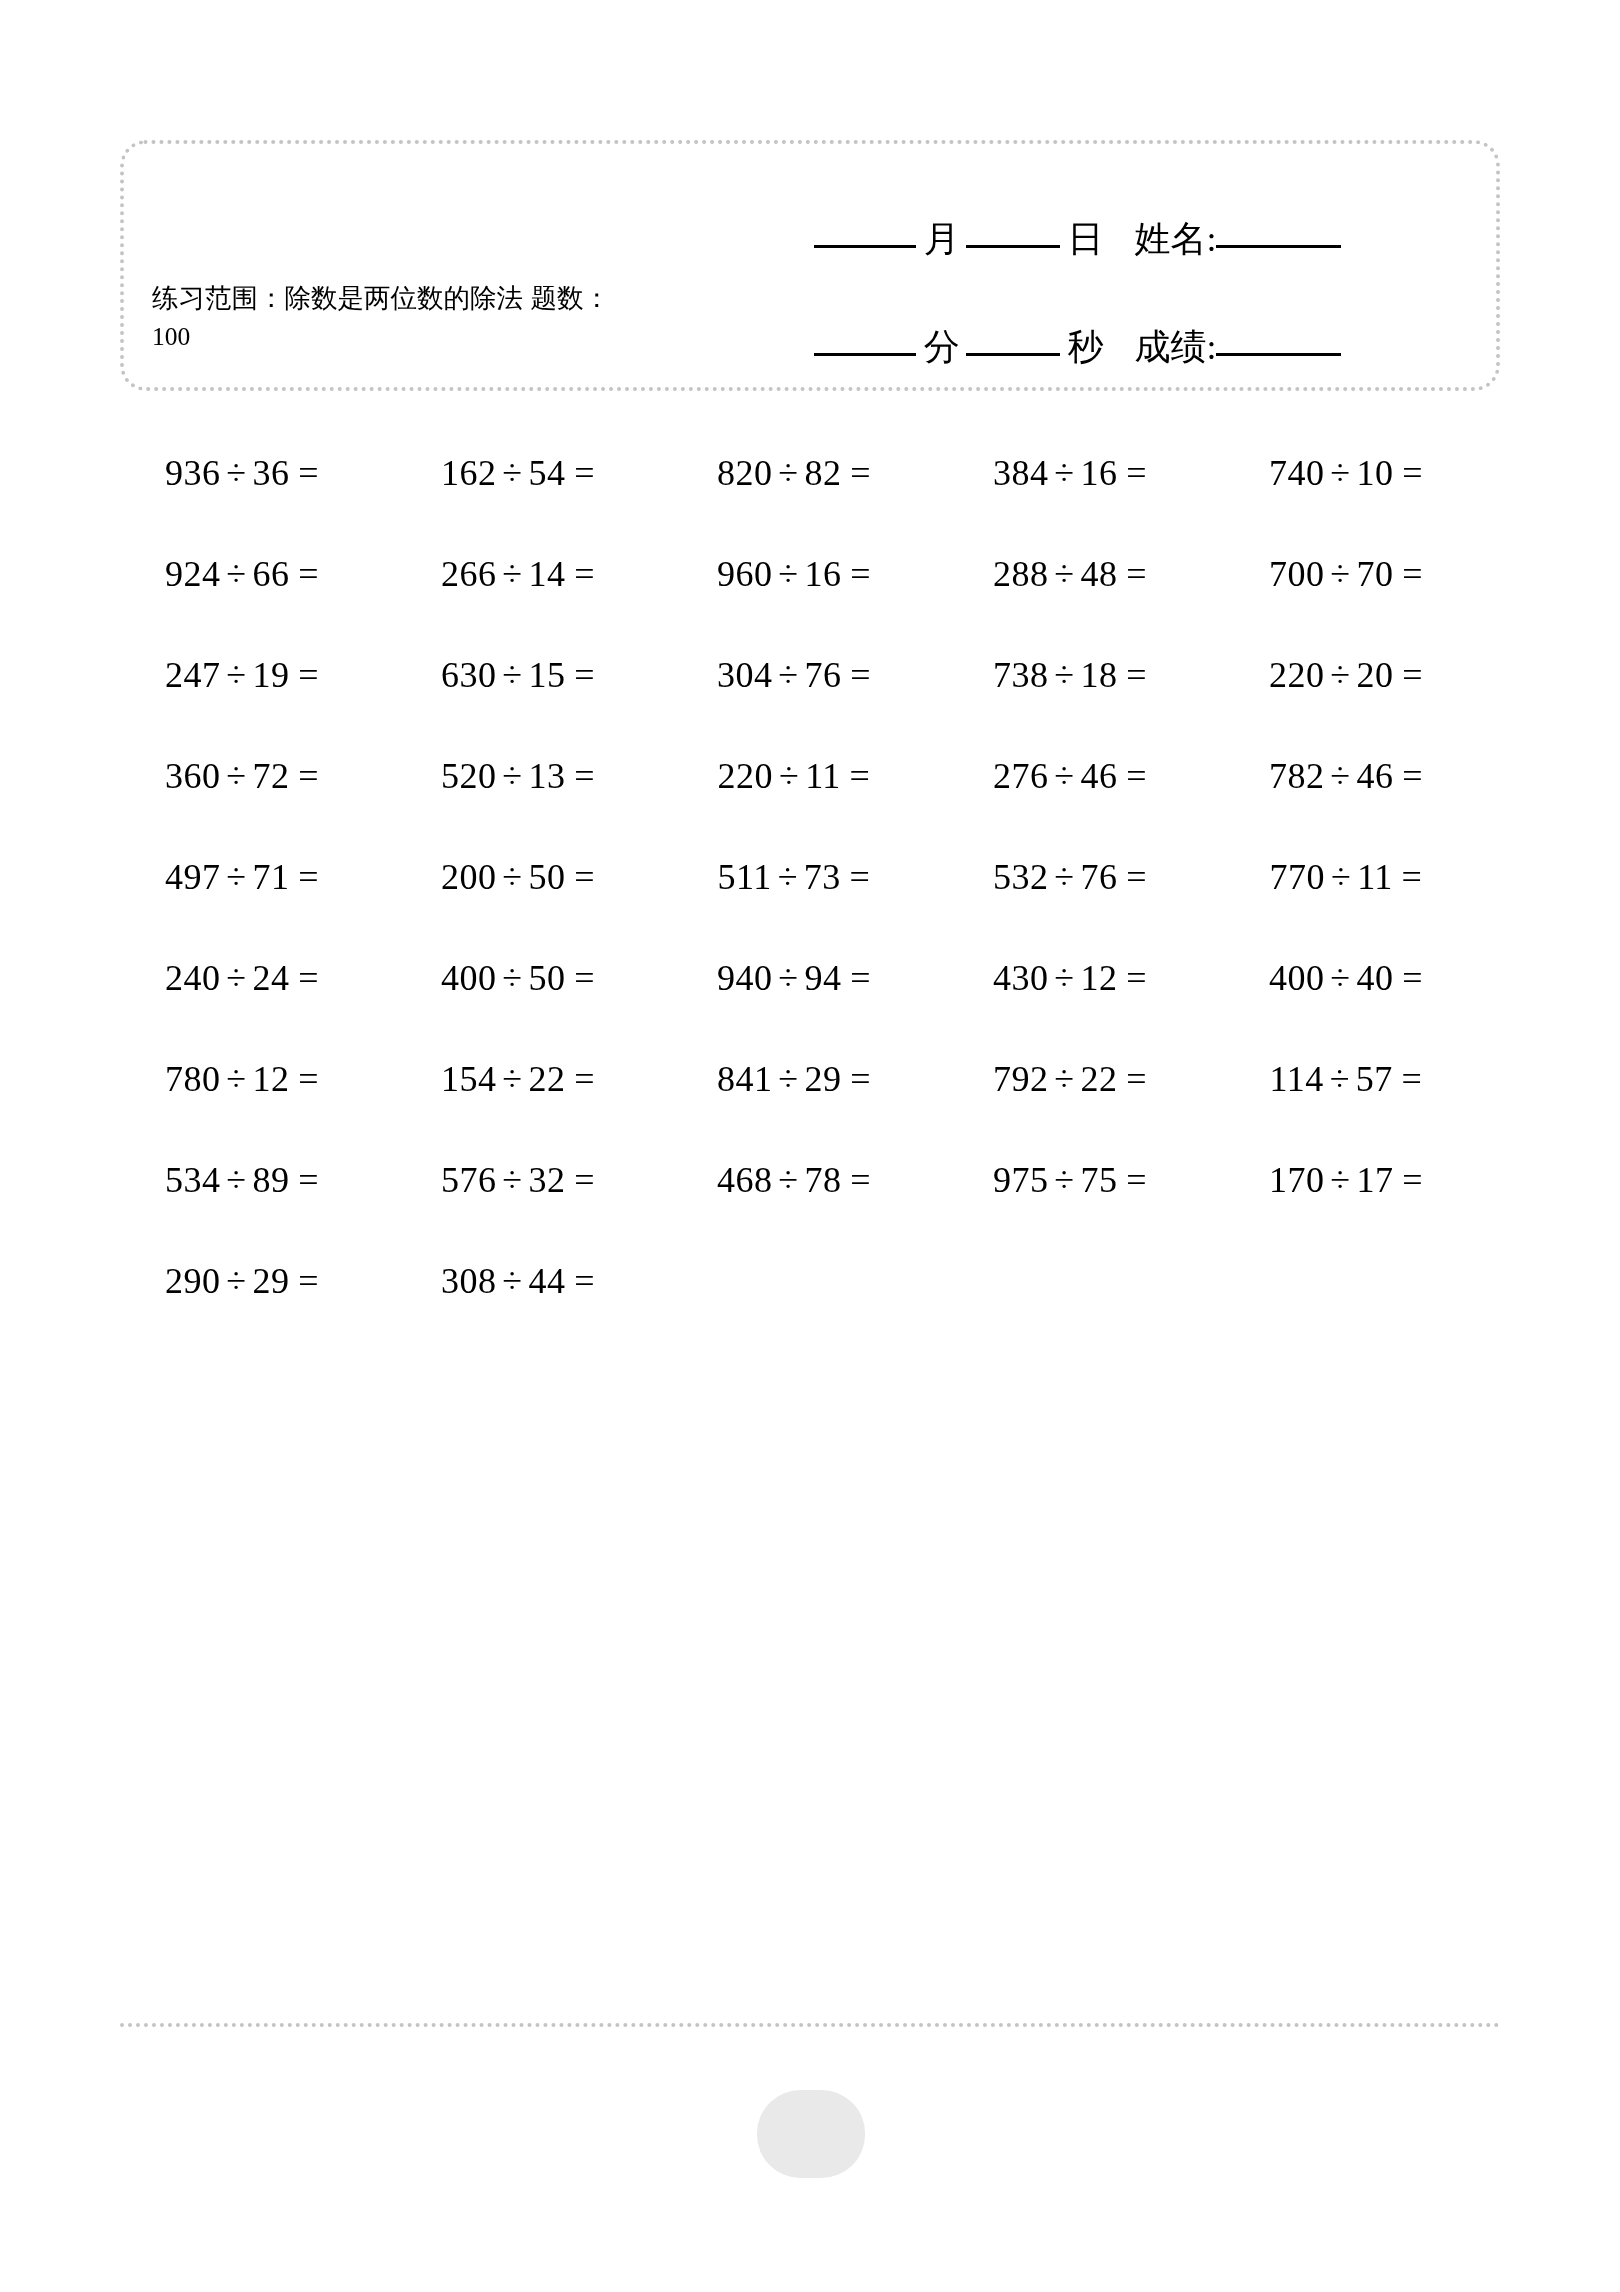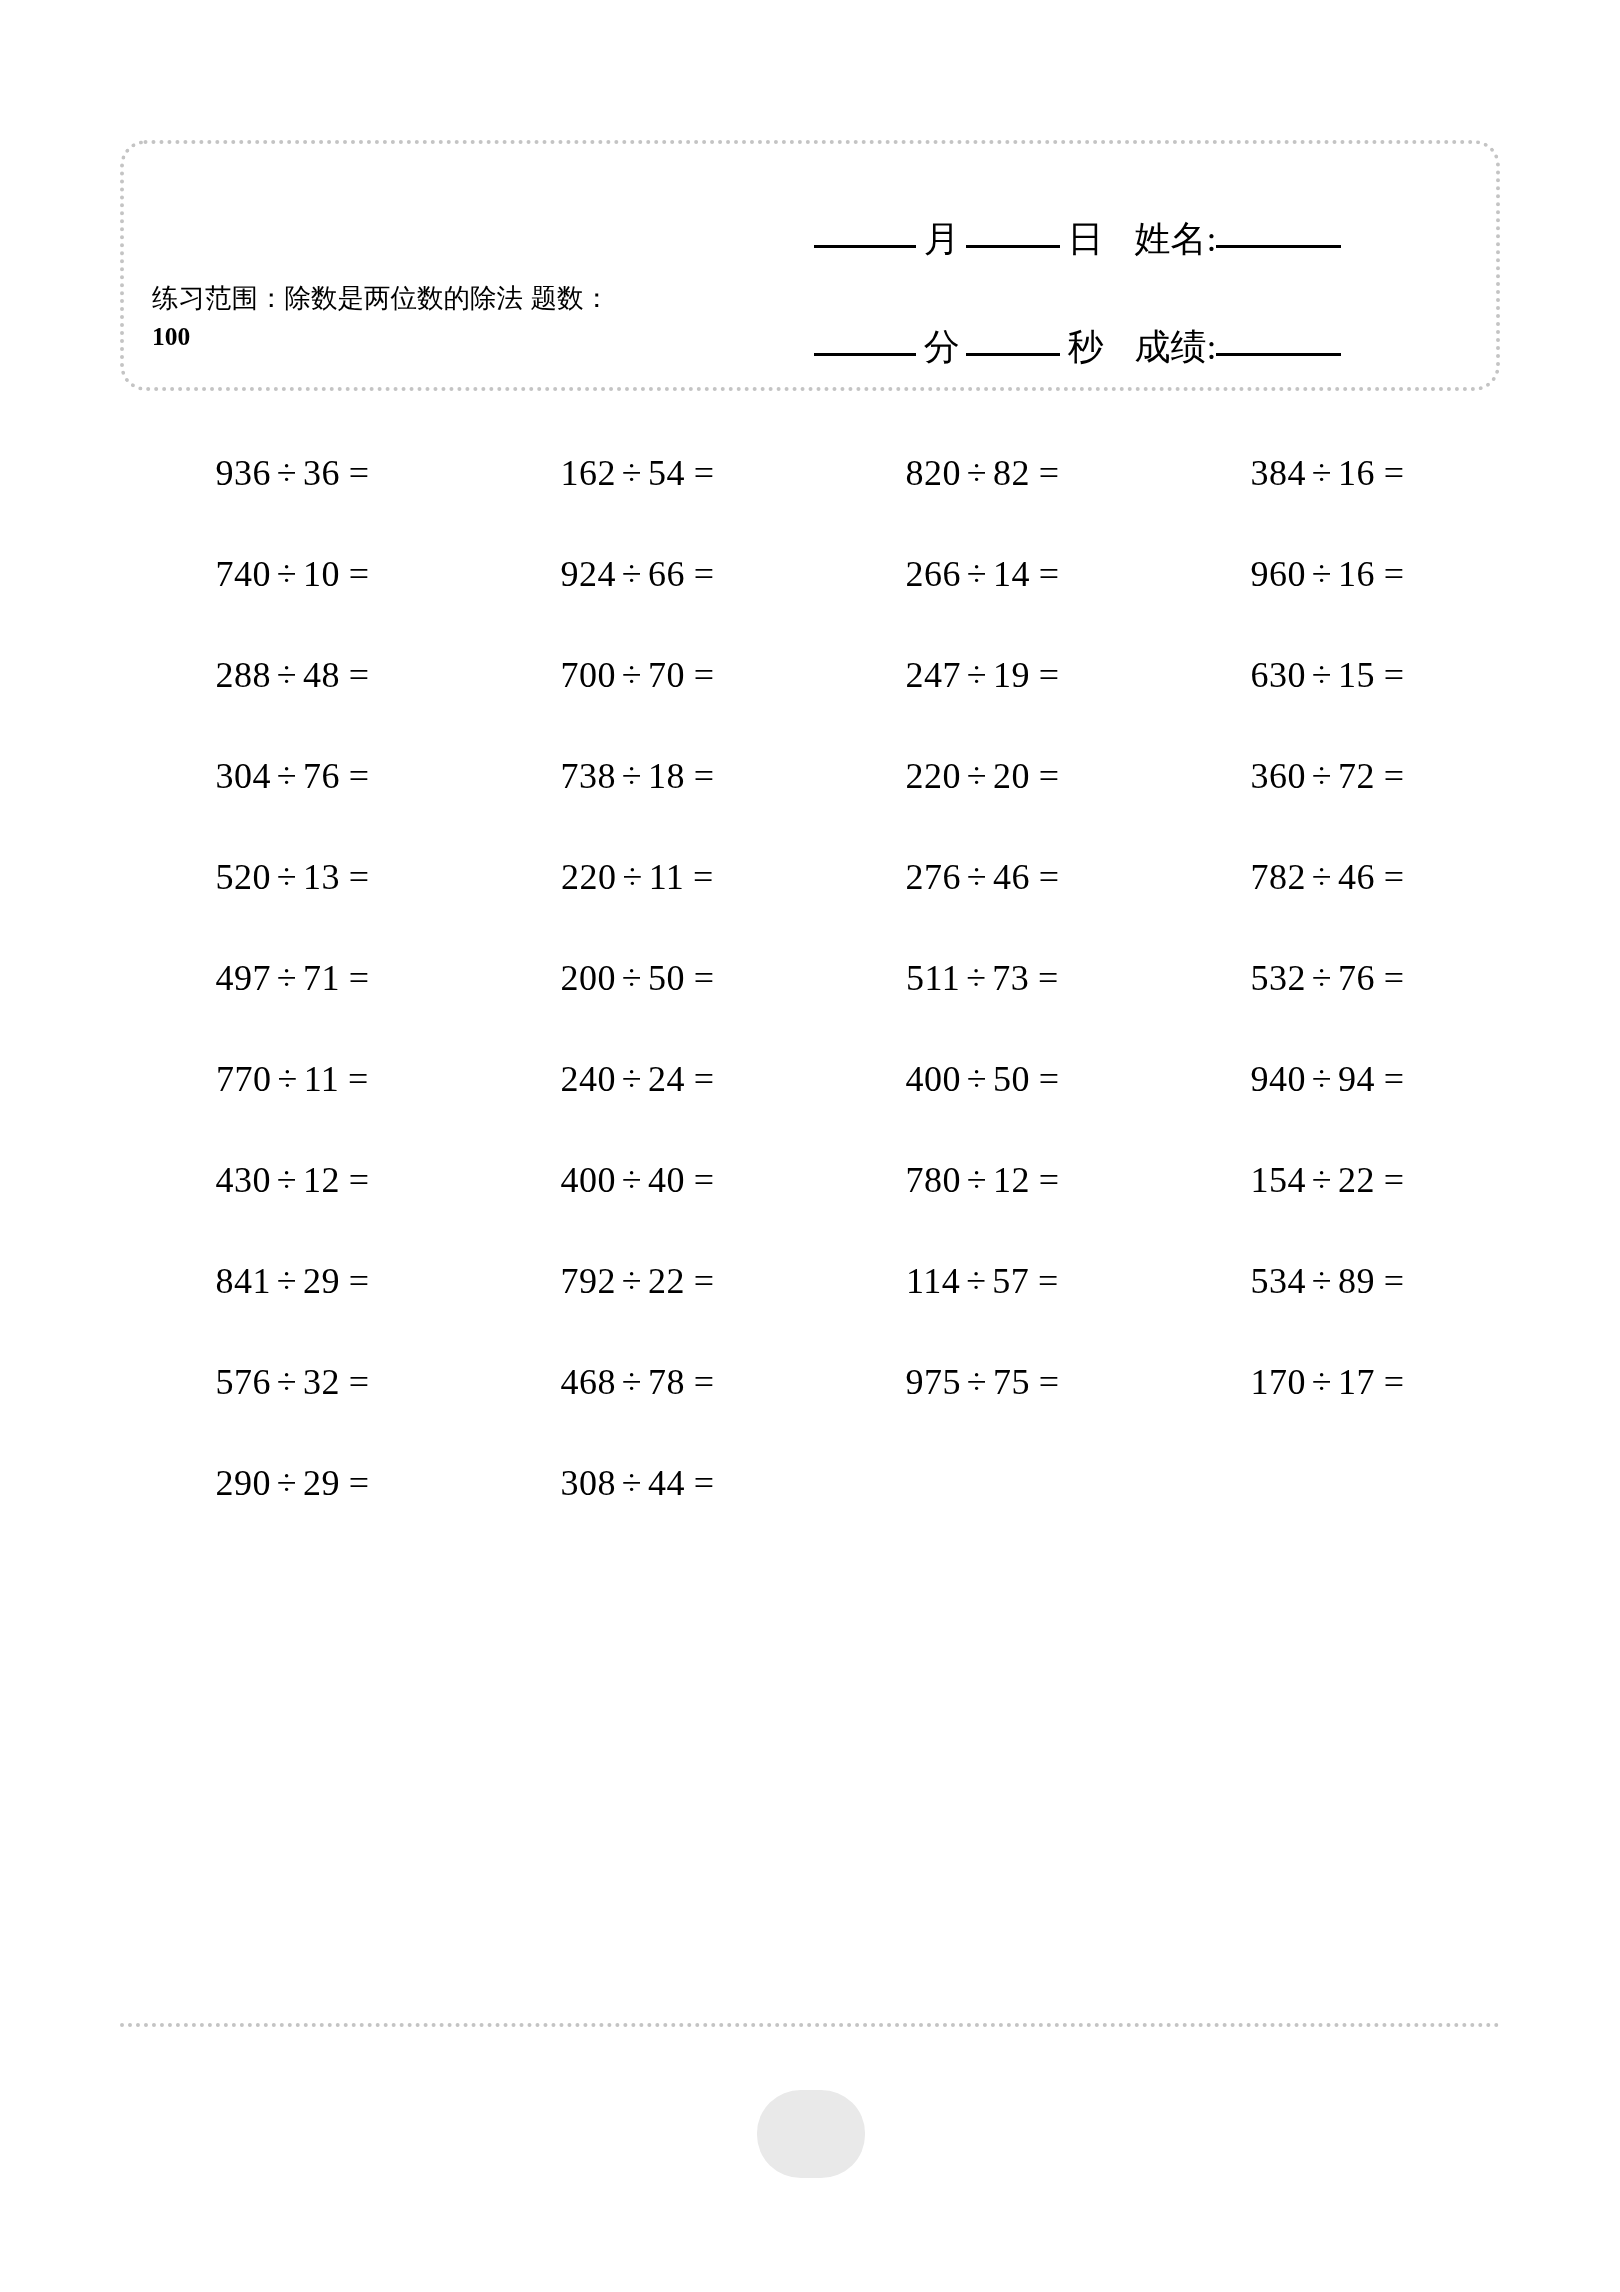--- a/index.html
+++ b/index.html
@@ -35,21 +35,20 @@
     width: 461px;
     font-family: "Liberation Sans", "DejaVu Sans", sans-serif;
     font-size: 26.5px;
     line-height: 1.42;
     letter-spacing: 0px;
     color: #000000;
   }
   .practice-info .count-num {
     font-family: "Liberation Serif", "DejaVu Serif", serif;
     font-size: 25.5px;
-    font-weight: bold;
   }
 
   .meta-rows {
     position: absolute;
     left: 814px;
     top: 196px;
     width: 627px;
   }
   .meta-row {
     display: flex;
@@ -77,25 +76,25 @@
   }
   .meta-key {
     font-size: 36px;
     line-height: 1;
     margin-left: 25px;
   }
 
   
   .problems {
     position: absolute;
-    left: 120px;
+    left: 104px;
     top: 423px;
     width: 1380px;
     display: grid;
-    grid-template-columns: repeat(4, 1fr);
+    grid-template-columns: repeat(5, 1fr);
     grid-auto-rows: 101px;
   }
   .problem {
     font-size: 36px;
     line-height: 101px;
     text-align: center;
     white-space: nowrap;
     letter-spacing: 0.5px;
   }
   .problem .op { margin: 0 5.9px; }

